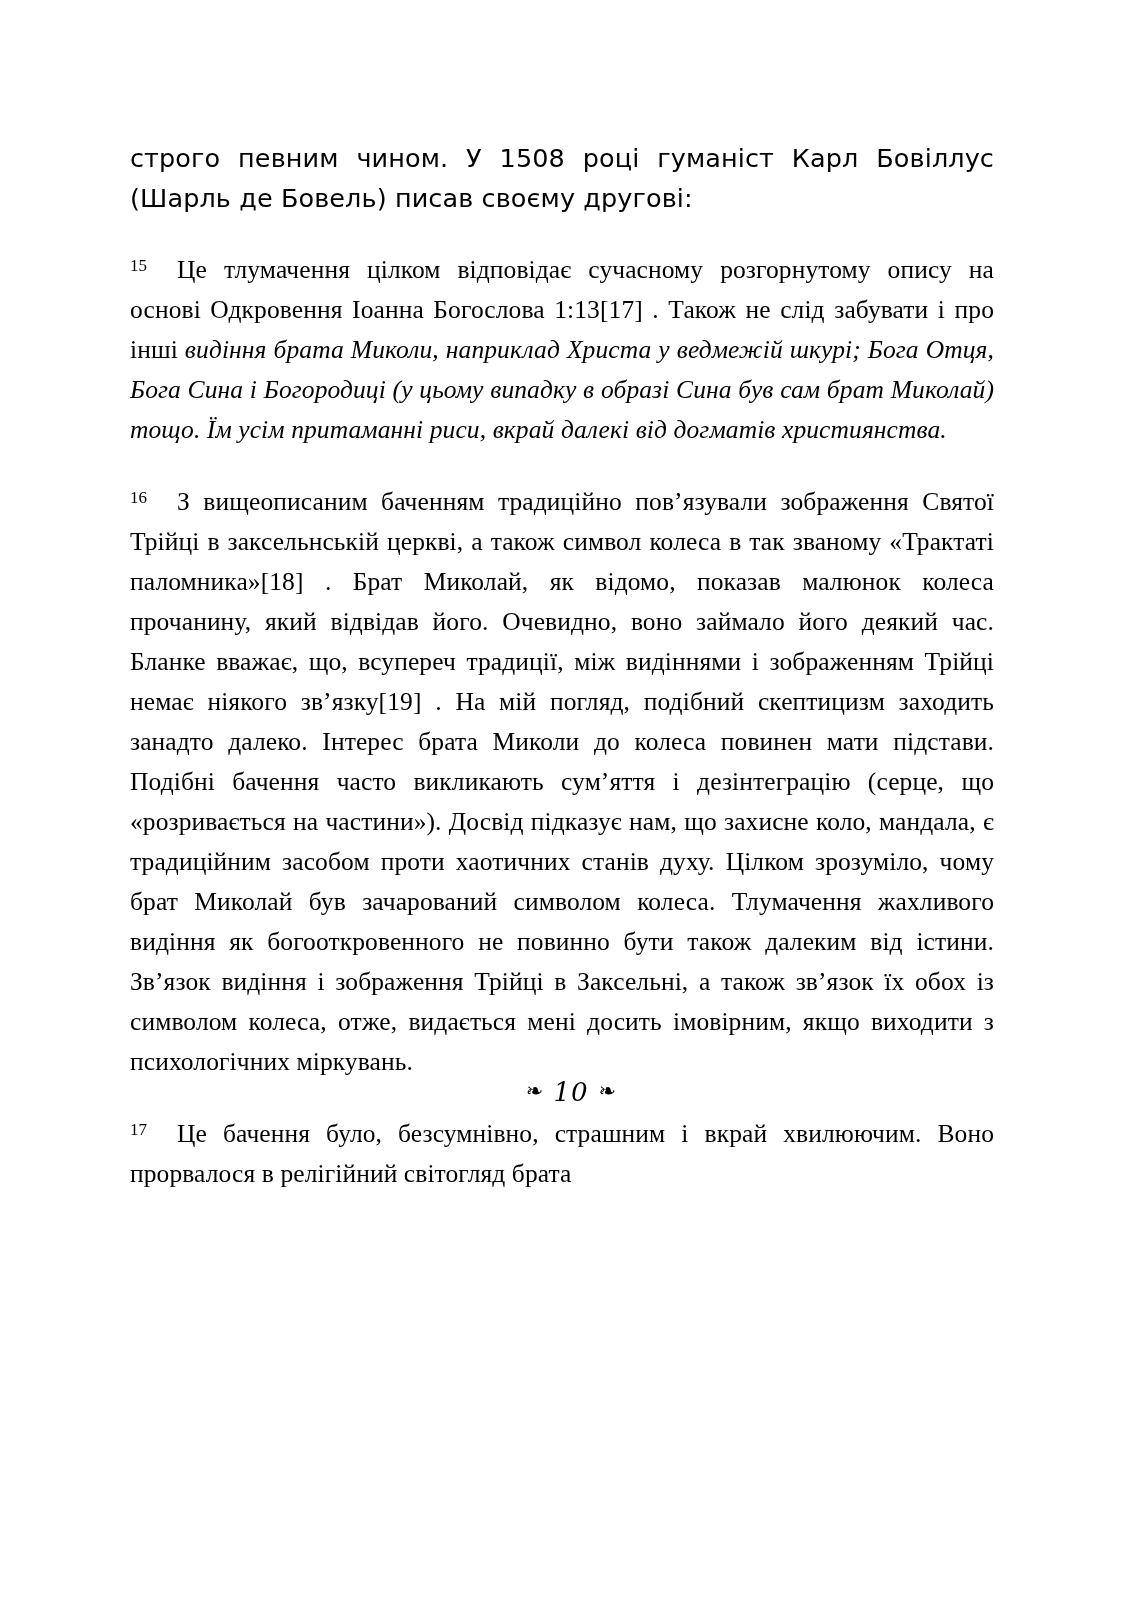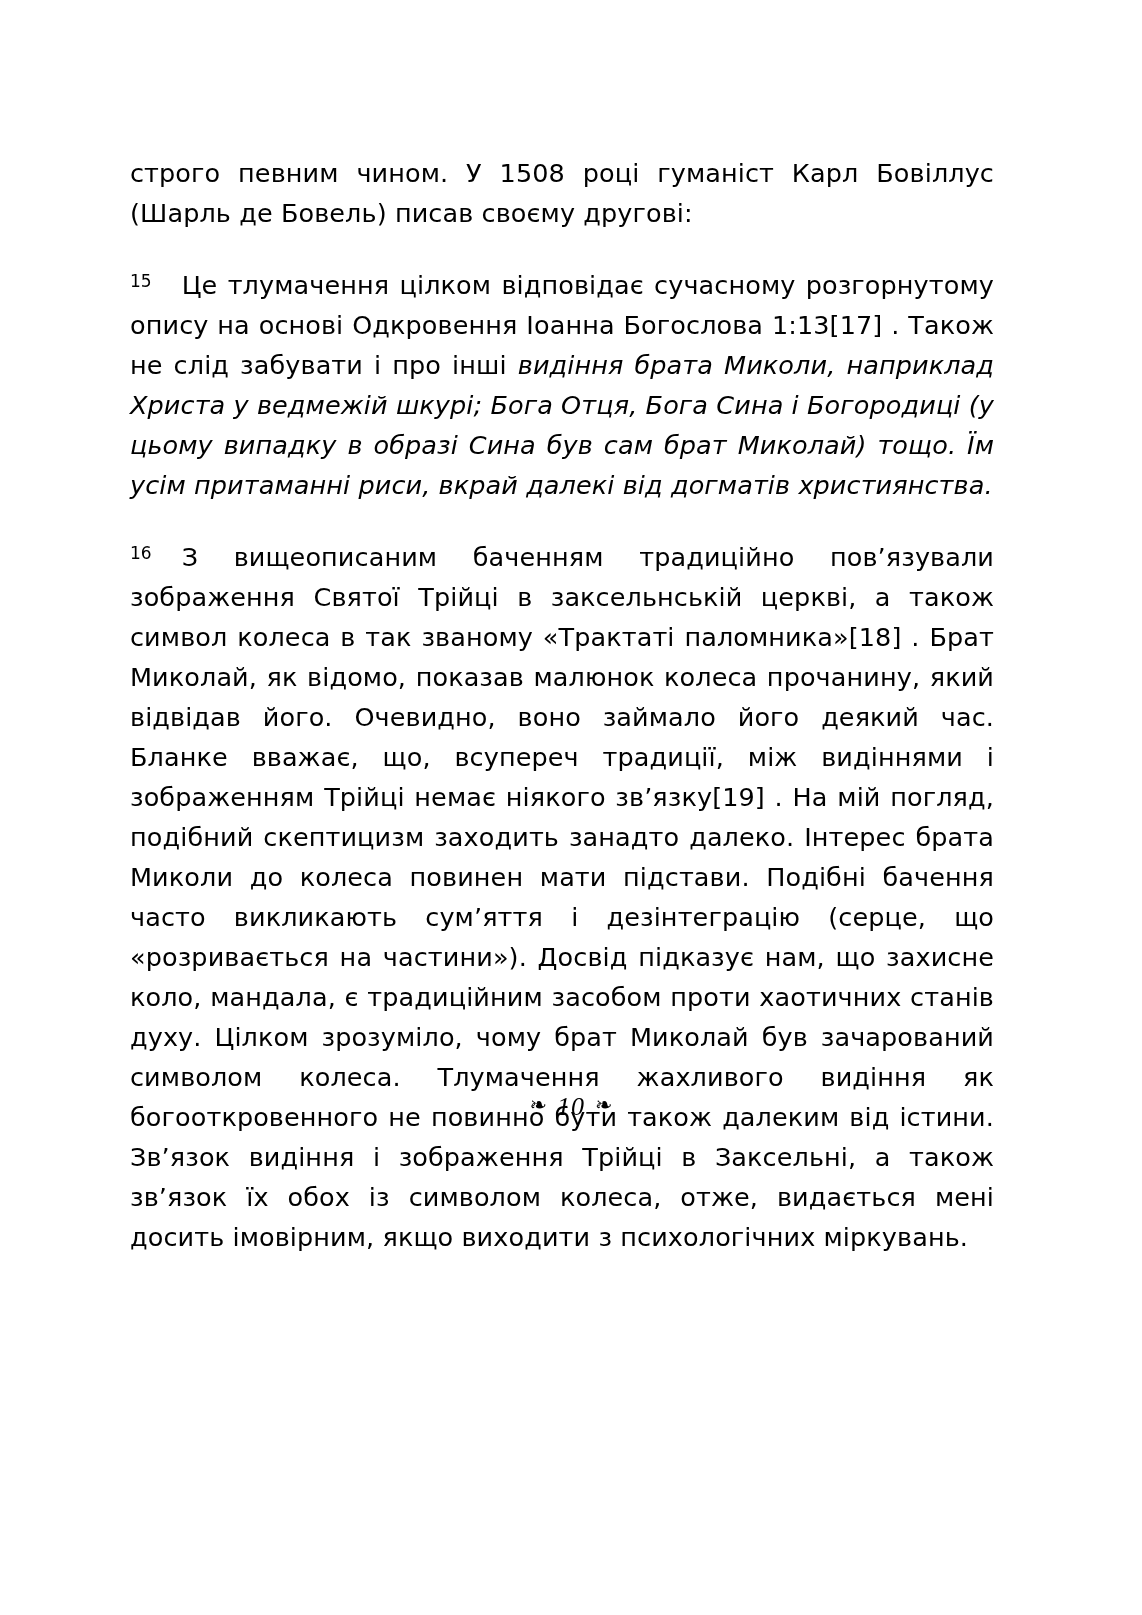--- a/index.html
+++ b/index.html
@@ -16,34 +16,34 @@
     overflow: hidden;
   }
   .page {
     position: absolute;
     left: 0;
     top: 0;
     width: 1142px;
     height: 1193px;
     box-sizing: border-box;
     padding: 138px 148px 0 130px;
-    margin-top: 15px;
   }
   .body-text {
     font-size: 25.5px;
     line-height: 40px;
     text-align: justify;
     text-justify: inter-word;
     letter-spacing: 0.1px;
   }
   p {
     margin: 0;
   }
   .para-gap {
     margin-top: 28px;
+    font-family: Liberation Serif, serif;
   }
   .quote {
     text-indent: 48px;
   }
   .marg-num {
     font-size: 17px;
     vertical-align: 7px;
     letter-spacing: 0;
   }
   .marg-gap {
@@ -66,41 +66,43 @@
   }
   .footer .orn {
     font-size: 21px;
     font-style: normal;
     padding: 0 10px;
     position: relative;
     top: -3px;
   }
   .footer .pg {
     letter-spacing: 1px;
-    font-family: Liberation Serif, serif;
   }
 </style>
 </head>
 <body>
 
 <div class="page">
 
   <div class="body-text">
 
     <p>строго певним чином. У 1508 році гуманіст Карл Бовіллус (Шарль де Бовель) писав своєму другові:</p>
 
 
     <p class="para-gap">
       <span class="marg-num">15</span><span class="marg-gap"></span><span>Це тлумачення цілком відповідає сучасному розгорнутому опису на основі Одкровення Іоанна Богослова 1:13[17] . Також не слід забувати і про інші </span><span class="italic">видіння брата Миколи, наприклад Христа у ведмежій шкурі; Бога Отця, Бога Сина і Богородиці (у цьому випадку в образі Сина був сам брат Миколай) тощо. Їм усім притаманні риси, вкрай далекі від догматів християнства.</span>
     </p>
 
     <p class="para-gap">
       <span class="marg-num">16</span><span class="marg-gap"></span><span>З вищеописаним баченням традиційно пов’язували зображення Святої Трійці в заксельнській церкві, а також символ колеса в так званому «Трактаті паломника»[18] . Брат Миколай, як відомо, показав малюнок колеса прочанину, який відвідав його. Очевидно, воно займало його деякий час. Бланке вважає, що, всупереч традиції, між видіннями і зображенням Трійці немає ніякого зв’язку[19] . На мій погляд, подібний скептицизм заходить занадто далеко. Інтерес брата Миколи до колеса повинен мати підстави. Подібні бачення часто викликають сум’яття і дезінтеграцію (серце, що «розривається на частини»). Досвід підказує нам, що захисне коло, мандала, є традиційним засобом проти хаотичних станів духу. Цілком зрозуміло, чому брат Миколай був зачарований символом колеса. Тлумачення жахливого видіння як богооткровенного не повинно бути також далеким від істини. Зв’язок видіння і зображення Трійці в Заксельні, а також зв’язок їх обох із символом колеса, отже, видається мені досить імовірним, якщо виходити з психологічних міркувань.</span>
     </p>
 
+    <p class="para-gap">
+      <span class="marg-num">17</span><span class="marg-gap"></span><span>Це бачення було, безсумнівно, страшним і вкрай хвилюючим. Воно прорвалося в релігійний світогляд брата</span>
+    </p>
 
   </div>
 
   <div class="footer">
     <span class="orn">❧</span><span class="pg">10</span><span class="orn">❧</span>
   </div>
 
 </div>
 
 </body></html>

